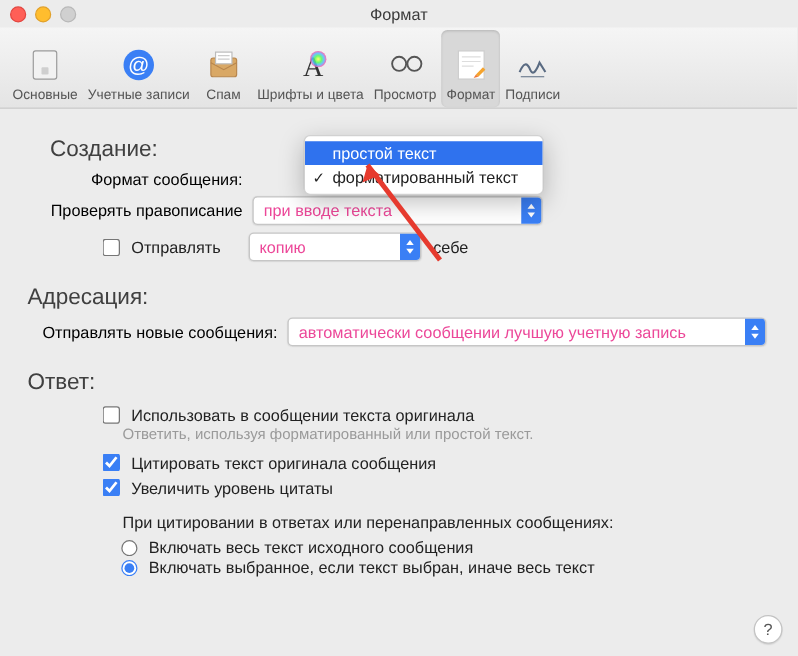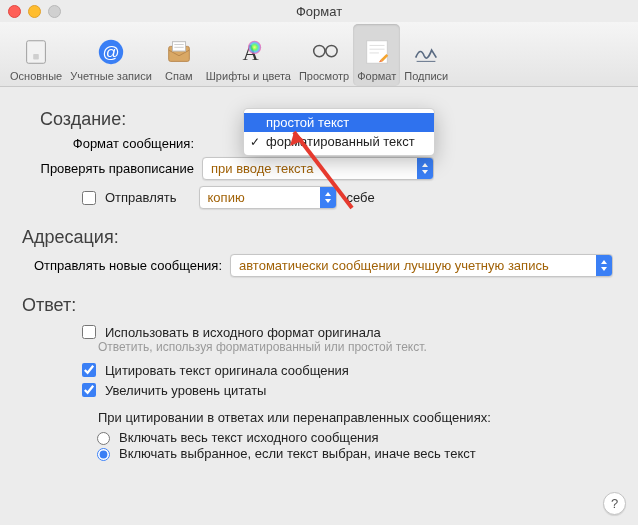--- a/index.html
+++ b/index.html
@@ -18,21 +18,21 @@
 .tb-ic svg{width:30px;height:30px;}
 .content{padding:14px 22px 0 22px;position:relative;}
 .section{font-size:18px;color:#404040;margin:8px 0 6px 18px;}
 .row{display:flex;align-items:center;margin:6px 0;}
 .row.label-right{justify-content:flex-start;}
 .lbl{width:172px;text-align:right;padding-right:8px;color:#000000;}
 .lbl.wide{width:214px;}
 .check{display:flex;align-items:center;gap:6px;margin-left:56px;}
 .check input[type=checkbox]{width:14px;height:14px;accent-color:#3a7ff5;}
 .check input[type=radio]{accent-color:#3a7ff5;}
-.sel{display:inline-flex;align-items:center;background:#fff;border:1px solid #c6c6c6;border-radius:4px;height:21px;font-size:13px;color:#a16207;position:relative;padding:0 20px 0 8px;box-shadow:0 0.5px 1px rgba(0,0,0,0.08);}
+.sel{display:inline-flex;align-items:center;background:#fff;border:1px solid #c6c6c6;border-radius:4px;height:21px;font-size:13px;color:#ec4899;position:relative;padding:0 20px 0 8px;box-shadow:0 0.5px 1px rgba(0,0,0,0.08);}
 .sel::after{content:"";position:absolute;right:0;top:0;width:16px;height:100%;background:#3a7ff5;border-radius:0 3px 3px 0;}
 .sel .arrows{position:absolute;right:3px;top:2px;width:10px;height:17px;z-index:2;}
 .sel .arrows::before,.sel .arrows::after{content:"";position:absolute;left:2px;border-left:3px solid transparent;border-right:3px solid transparent;}
 .sel .arrows::before{top:3px;border-bottom:4px solid #fff;}
 .sel .arrows::after{bottom:3px;border-top:4px solid #fff;}
 .input{background:#fff;border:1px solid #c6c6c6;border-radius:3px;height:20px;padding:0 6px;color:#b0b0b0;font-size:13px;display:inline-flex;align-items:center;}
 .subtext{color:#9a9a9a;font-size:12px;margin-left:76px;margin-top:-2px;margin-bottom:6px;}
 .helpbtn{position:absolute;right:12px;bottom:10px;width:21px;height:21px;border-radius:50%;background:#fff;border:1px solid #c3c3c3;display:flex;align-items:center;justify-content:center;font-size:13px;color:#555;box-shadow:0 1px 1px rgba(0,0,0,0.1);}
 .dropdown{position:absolute;left:243px;top:108px;width:190px;background:#fff;border:1px solid rgba(0,0,0,0.18);border-radius:5px;box-shadow:0 6px 20px rgba(0,0,0,0.25);z-index:50;padding:4px 0;}
 .dd-item{height:19px;display:flex;align-items:center;padding:0 10px 0 22px;font-size:13px;position:relative;}
@@ -173,21 +173,21 @@
       <div class="sel" style="width:353px">
         <span>автоматически сообщении лучшую учетную запись</span>
         <span class="arrows"></span>
       </div>
     </div>
 
     <div class="section" style="margin-left:0;margin-top:18px">Ответ:</div>
 
     <label class="check">
       <input type="checkbox" style="">
-      <span>Использовать в исходного формат оригинала</span>
+      <span>Использовать в сообщении текста оригинала</span>
     </label>
     <div class="subtext">Ответить, используя форматированный или простой текст.</div>
 
     <label class="check">
       <input type="checkbox" checked="" style="">
       <span>Цитировать текст оригинала сообщения</span>
     </label>
 
     <label class="check">
       <input type="checkbox" checked="" style="">

